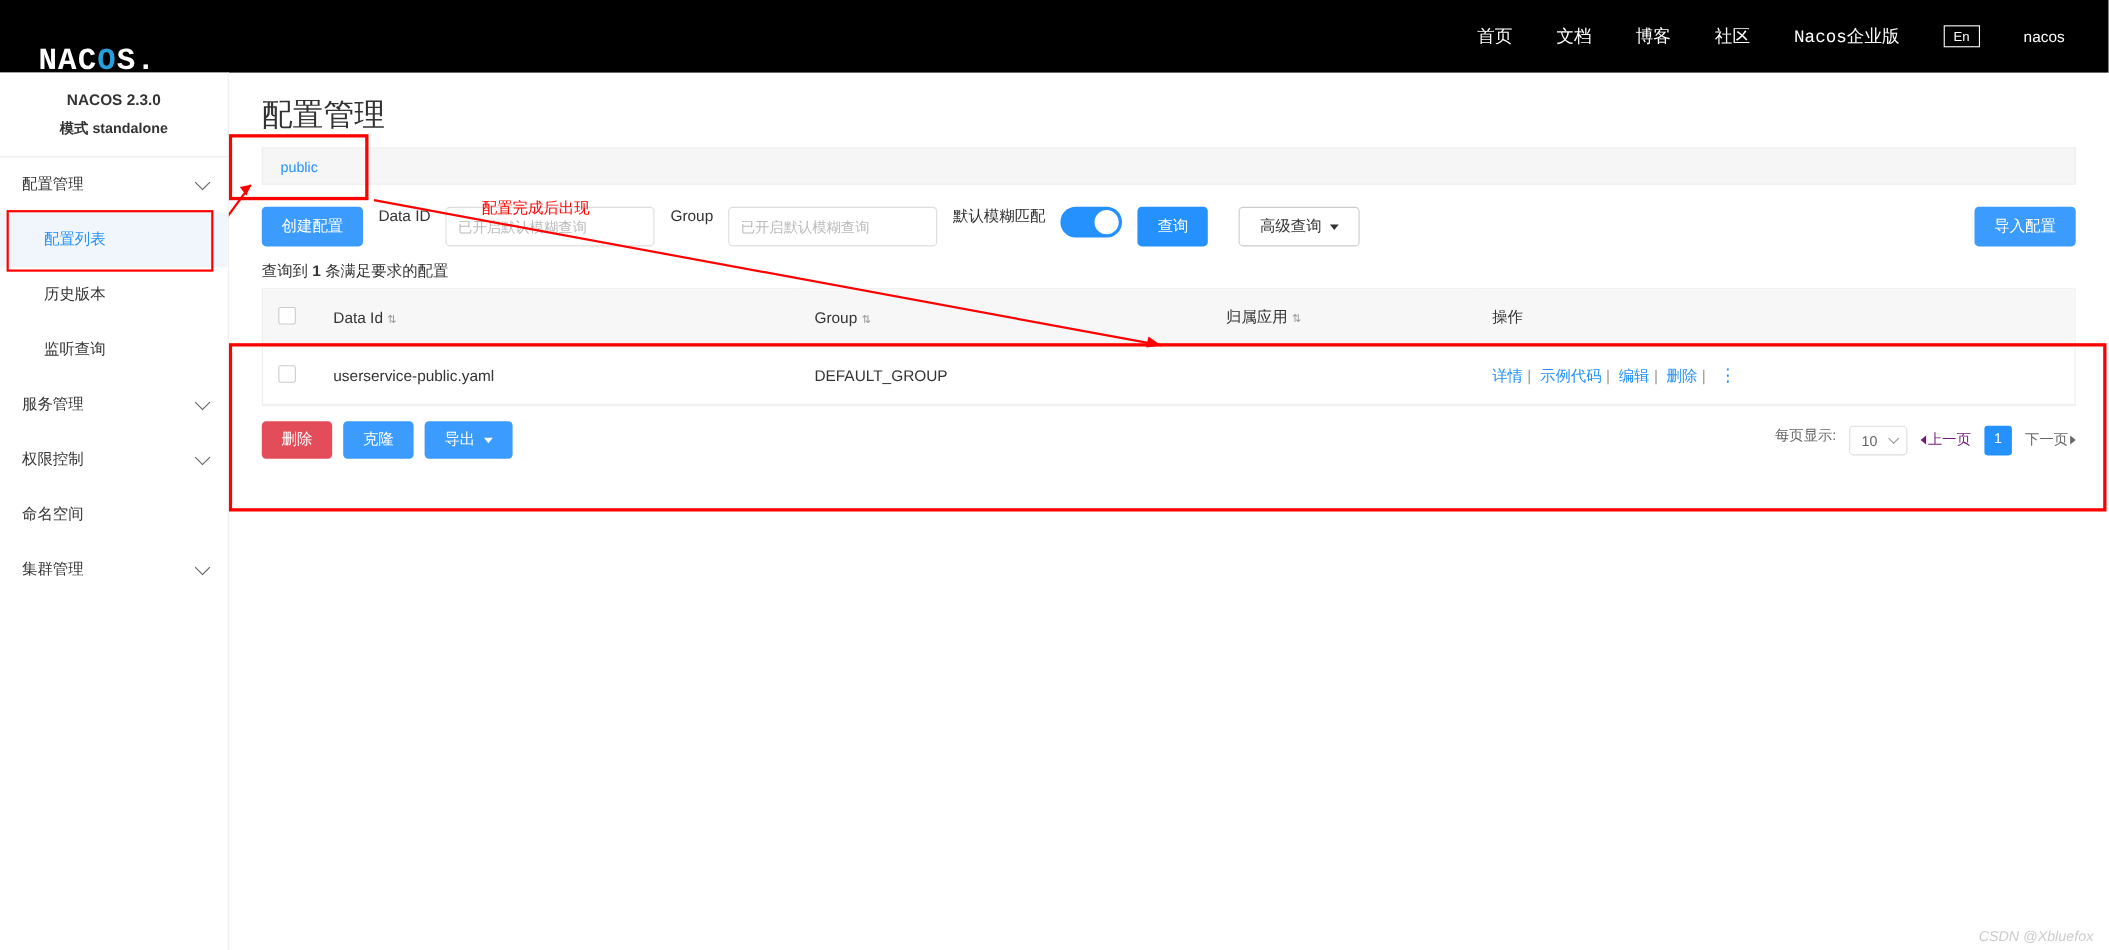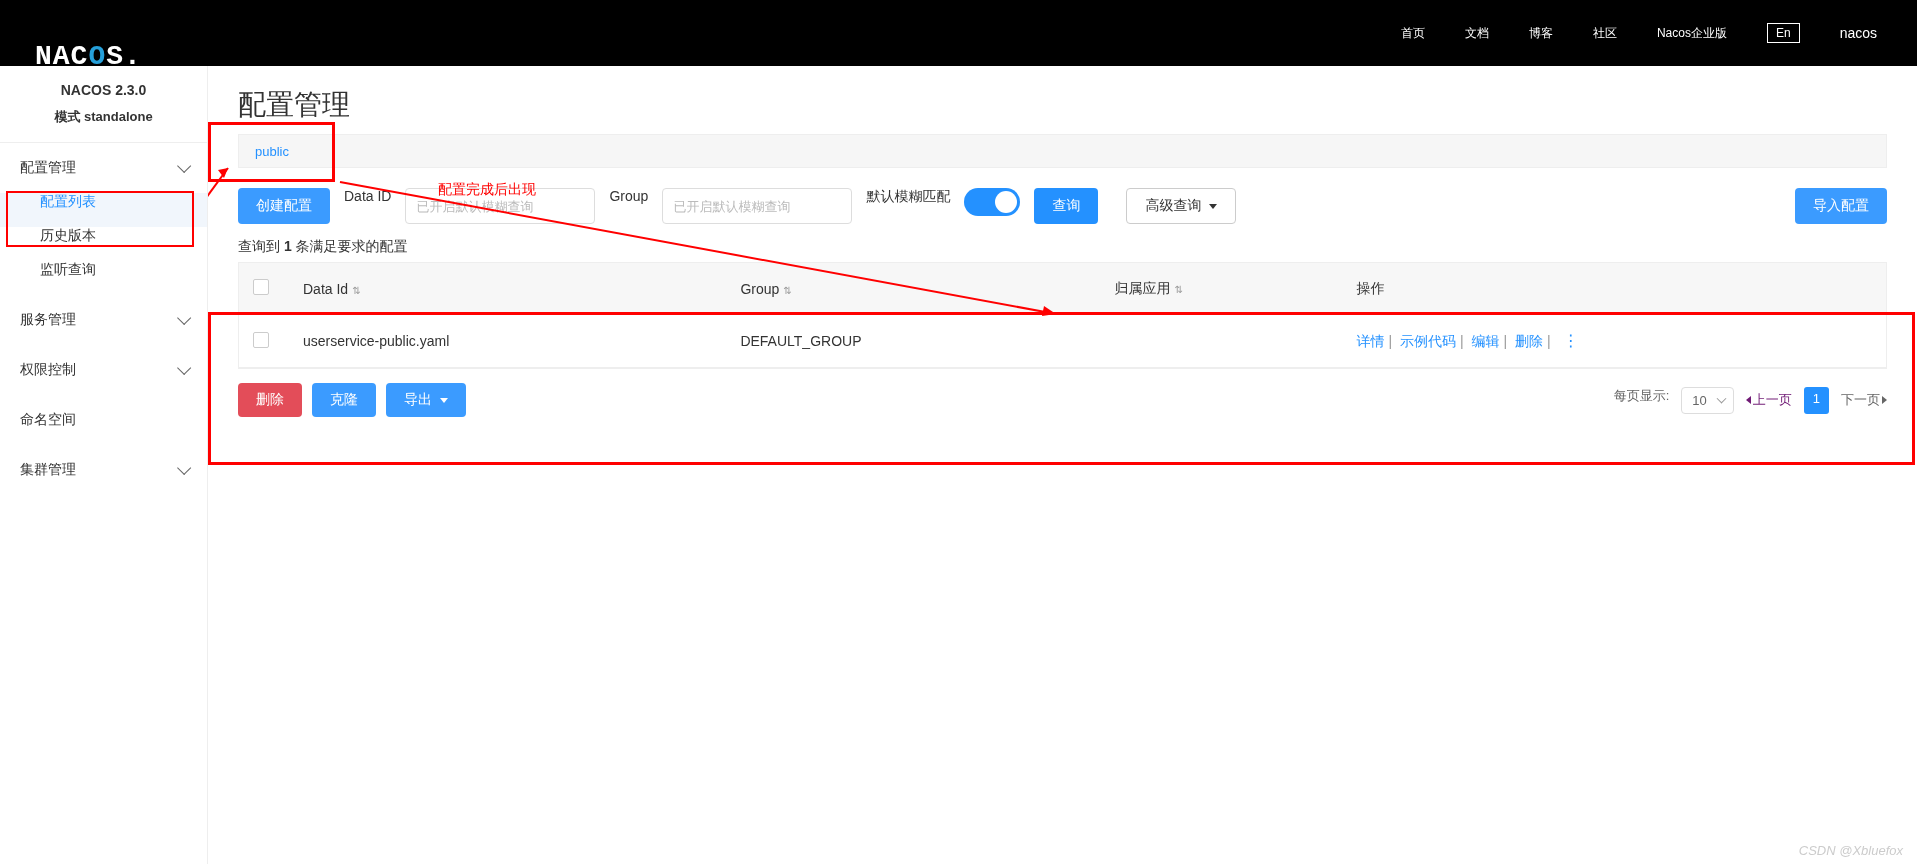--- a/index.html
+++ b/index.html
@@ -3,31 +3,31 @@
 <meta charset="utf-8">
 <style>
 * { box-sizing: border-box; margin: 0; padding: 0; }
 body { font-family: -apple-system, BlinkMacSystemFont, "Segoe UI", "Microsoft YaHei", sans-serif; font-size: 14px; color: #333; background: #fff; }
 
 
 .header { height: 66px; background: #000; color: #fff; display: flex; align-items: center; padding: 0 20px; }
 .logo { font-family: Liberation Mono, monospace; font-size: 28px; font-weight: 900; letter-spacing: 1px; color: #fff; margin-left: 15px; margin-top: 46px;}
 .logo .o1 { color: #26a0da; }
 .header-nav { margin-left: auto; display: flex; align-items: center; gap: 40px; padding-right: 20px; }
-.header-nav .nav-link { color: #fff; text-decoration: none; font-size: 12px; cursor: pointer; }
+.header-nav .nav-link { color: #fff; text-decoration: none; font-size: 16px; cursor: pointer; font-family: Liberation Mono, monospace; }
 .lang-btn { border: 1px solid #fff; padding: 2px 8px; font-size: 12px; cursor: pointer;}
 .user { cursor: pointer; }
 
 
 .layout { display: flex; height: calc(100vh - 66px); }
 .sidebar { width: 208px; background: #fff; border-right: 1px solid #eee; display: flex; flex-direction: column; }
 .sidebar-head { text-align: center; padding: 16px 0 10px; font-weight: bold; font-size: 14px; }
 .sidebar-mode { text-align: center; font-weight: bold; font-size: 13px; padding-bottom: 16px; border-bottom: 1px solid #eee;}
 .menu-item { display: flex; align-items: center; justify-content: space-between; padding: 16px 20px; cursor: pointer; font-size: 14px; }
-.submenu .menu-item { padding: 0 20px 16px 40px; justify-content: flex-start; font-size:14px;}
+.submenu .menu-item { padding: 16px 20px 16px 40px; justify-content: flex-start; font-size:14px;}
 .menu-item.active { background: #f1f6fc; color: #2491ff; }
 .chevron { width: 10px; height: 10px; border-right: 1.5px solid #666; border-bottom: 1.5px solid #666; transform: rotate(45deg) translateY(-3px); }
 
 
 .main { flex: 1; padding: 20px 30px; overflow: auto; position: relative;}
 .page-title { font-size: 28px; font-weight: 400; margin-bottom: 10px; }
 .tabs { background: #f6f6f6; border: 1px solid #eee; padding: 8px 16px; margin-bottom: 20px; }
 .tab { color: #2491ff; font-size: 13px; cursor: pointer;}
 
 .toolbar { display: flex; gap: 14px; margin-bottom: 14px; flex-wrap: wrap;}

